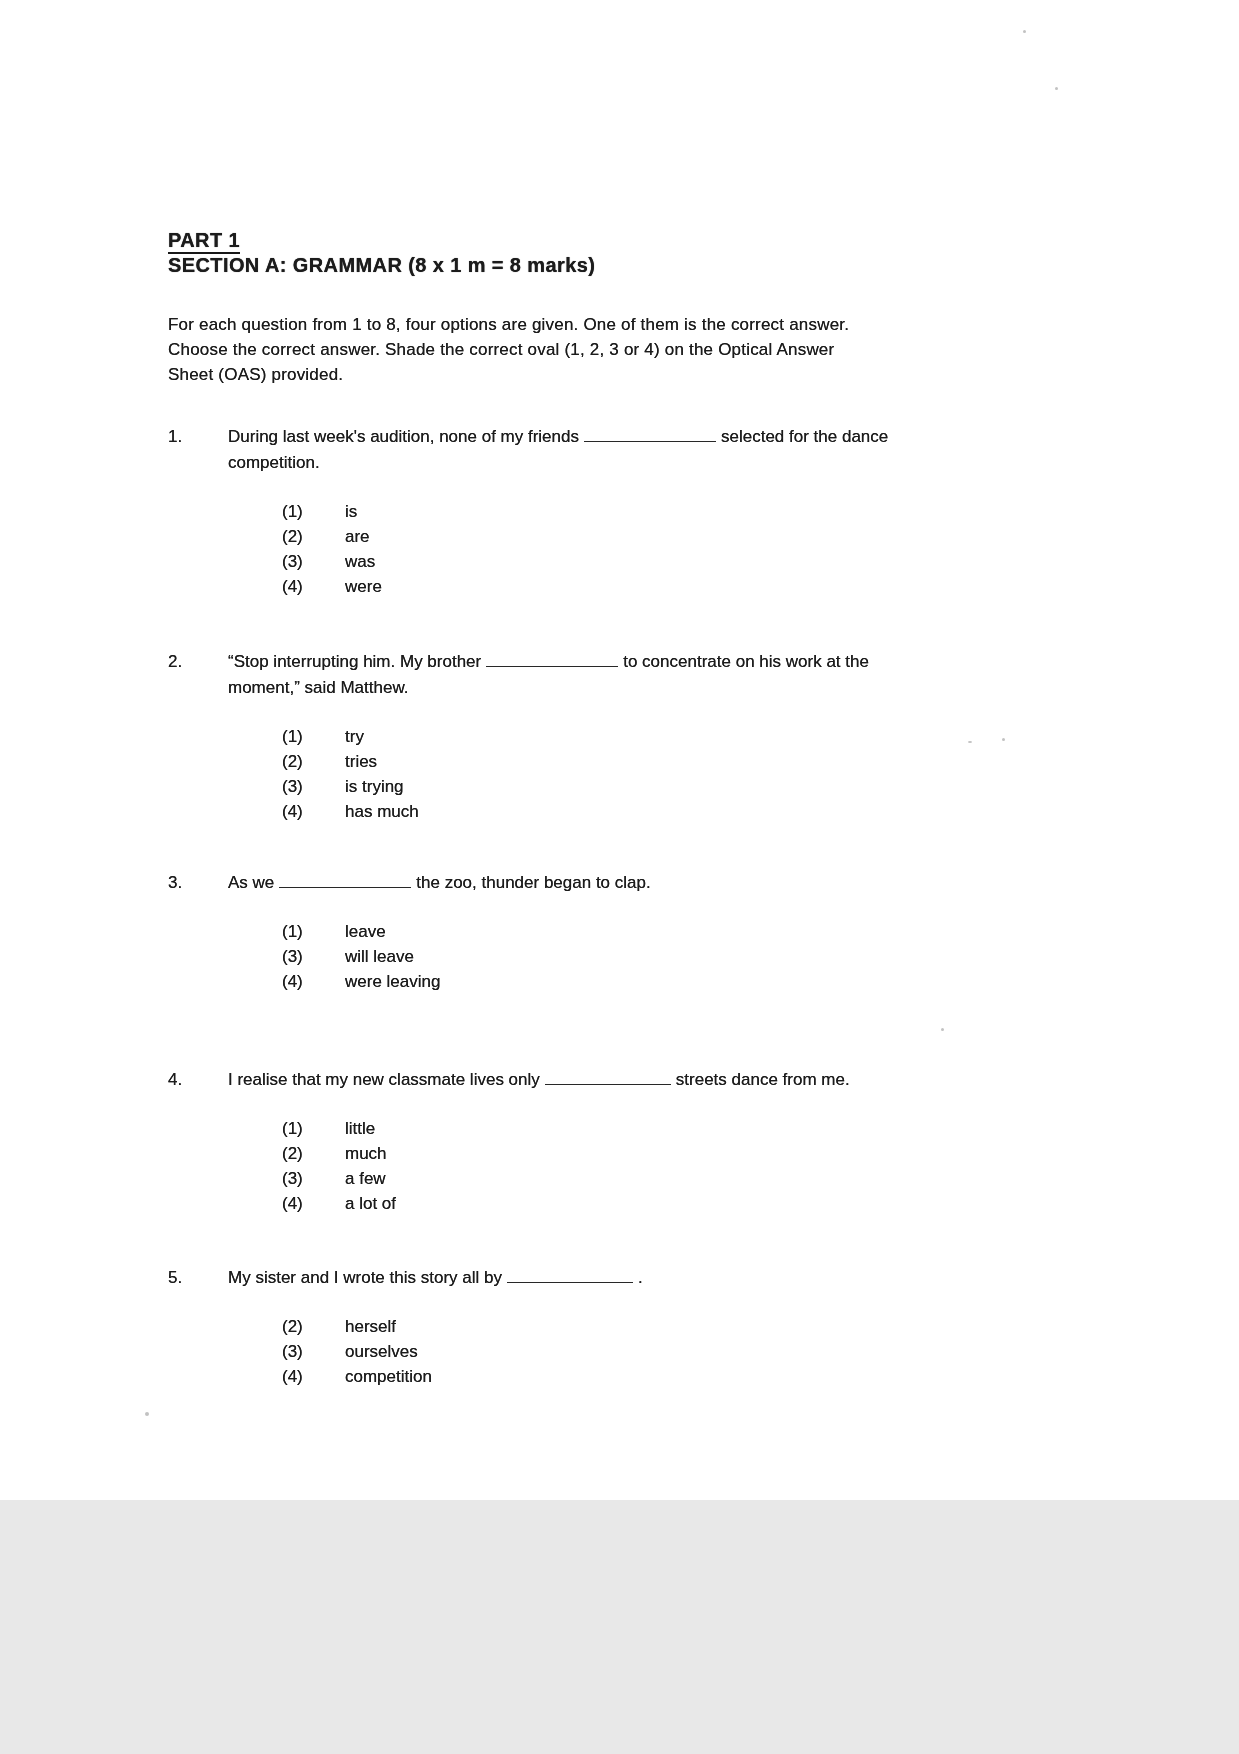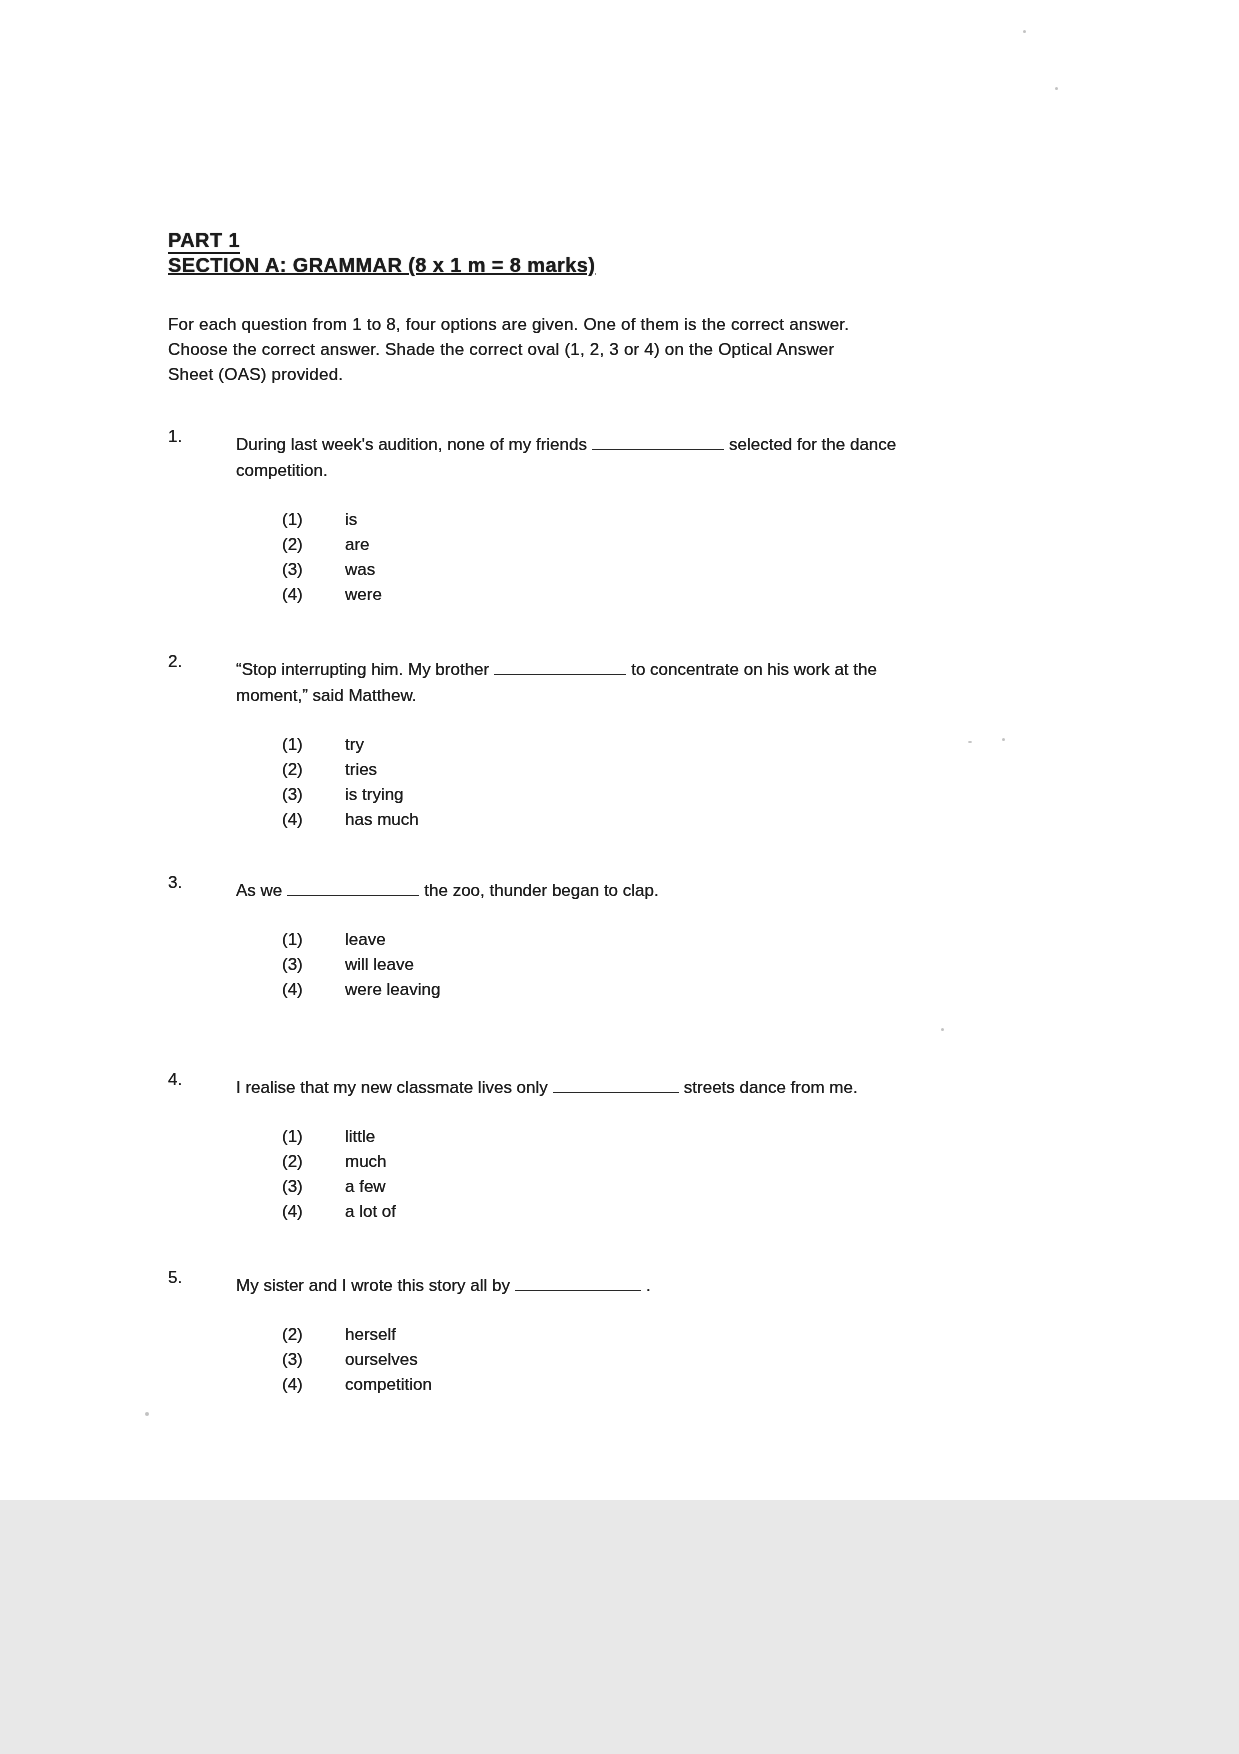--- a/index.html
+++ b/index.html
@@ -21,35 +21,34 @@
     font-size:20px;font-weight:bold;letter-spacing:.4px;
     line-height:25px;
     text-shadow:0 0 .7px rgba(10,10,10,.9);
   }
   .part-title span{border-bottom:2.2px solid #1c1c1c;padding-bottom:1px;}
   .section-title{
     position:absolute;left:168px;top:253px;
     font-size:20px;font-weight:bold;letter-spacing:.4px;
     line-height:25px;
     text-shadow:0 0 .7px rgba(10,10,10,.9);
-    text-decoration:underline;
   }
   .instructions{
     position:absolute;left:168px;top:312px;
     width:800px;font-size:17px;line-height:25px;letter-spacing:.2px;
     text-shadow:0 0 .55px rgba(25,25,25,.85);
   }
   .question{
     position:absolute;left:168px;
     font-size:17px;line-height:26px;
     text-shadow:0 0 .55px rgba(25,25,25,.85);
   }
   .qrow{display:flex;align-items:flex-start;}
   .qnum{width:60px;flex:0 0 60px;}
-  .stem{margin:8px;}
+  .stem{margin:0;}
   .blank{
     display:inline-block;height:13px;margin:0 5px;
     border-bottom:1.8px solid #2b2b2b;
     vertical-align:baseline;
   }
   .blank.w130{width:132px;}
   .blank.w125{width:126px;}
   .options{
     list-style:none;margin:23px 0 0 54px;padding:0;
     line-height:25px;

